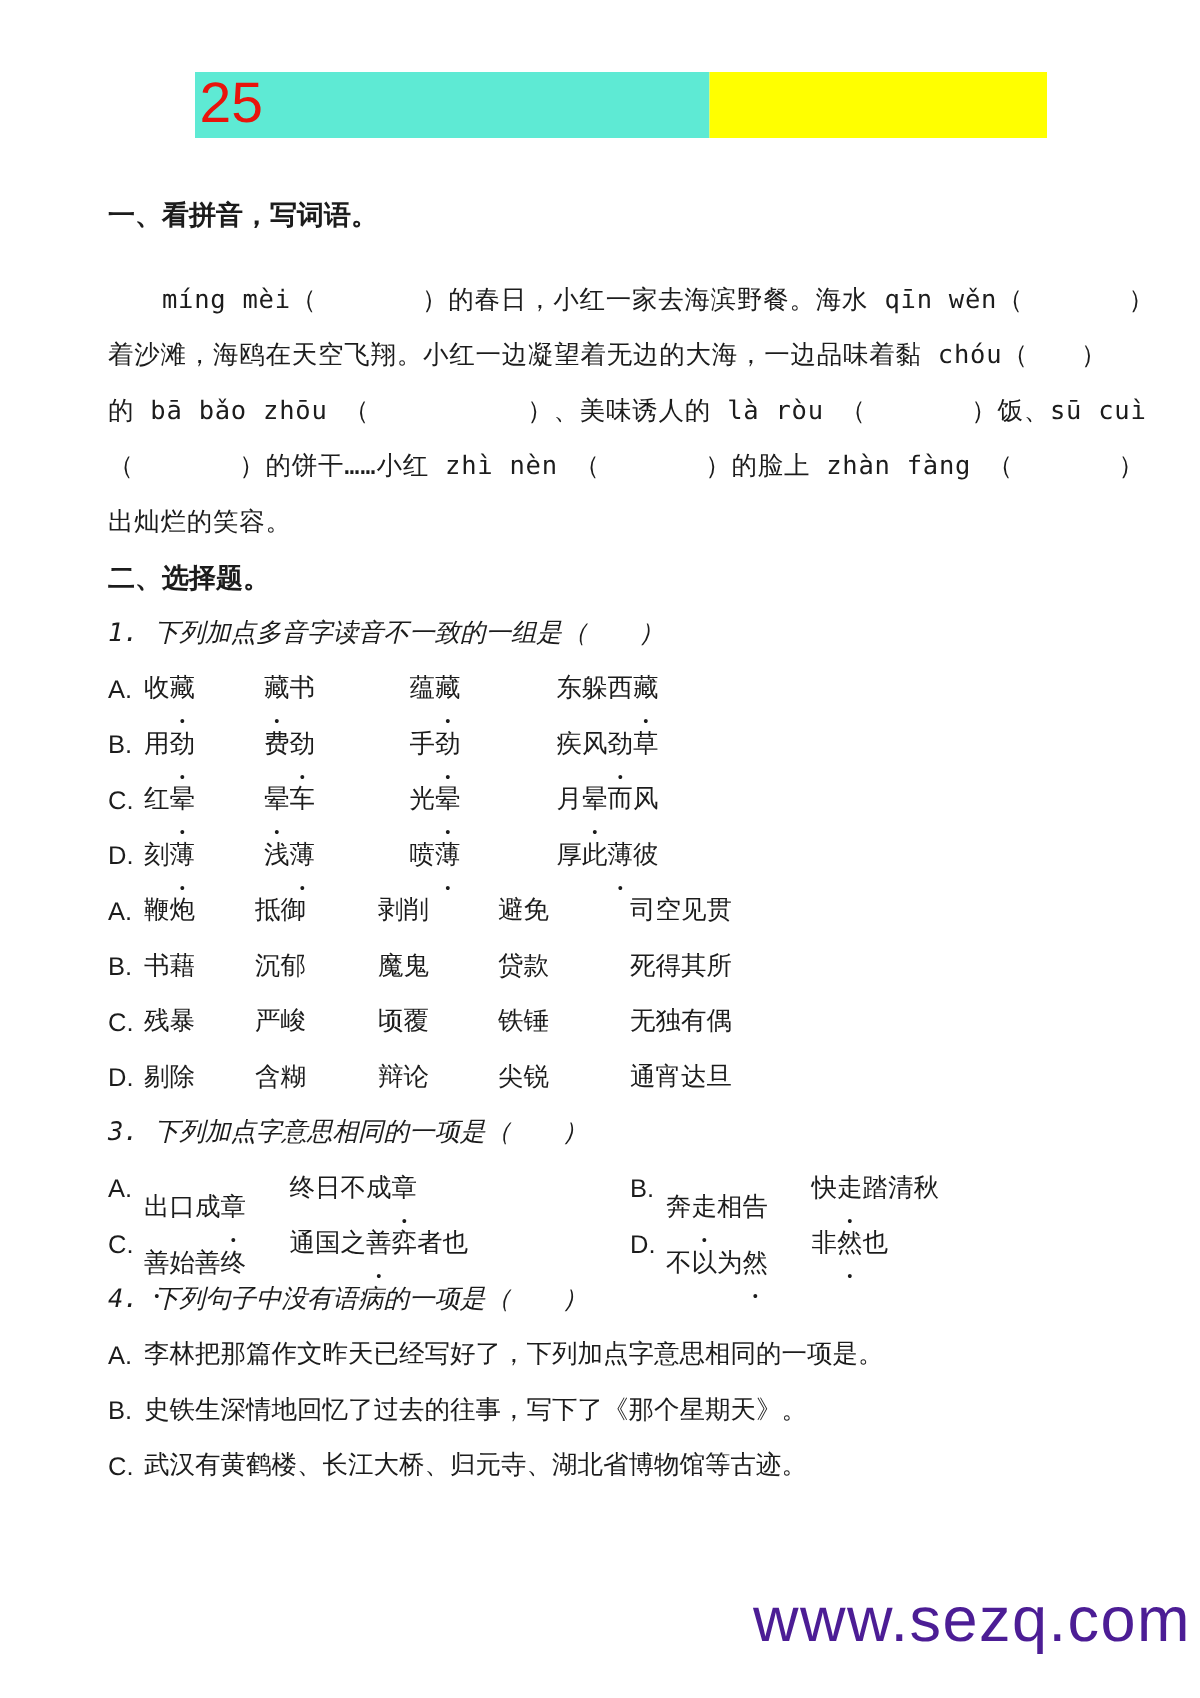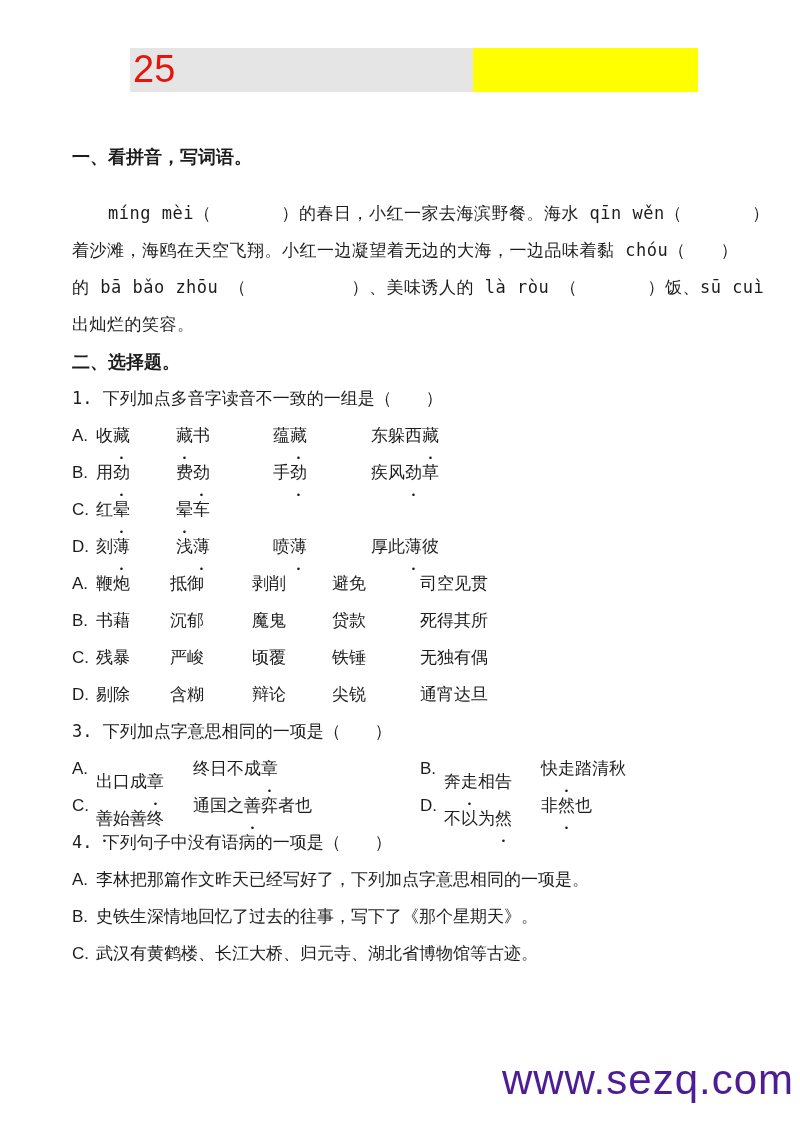--- a/index.html
+++ b/index.html
@@ -2,30 +2,30 @@
 <html><head>
 <meta charset="utf-8">
 <style>
   html,body{margin:0;padding:0;}
   body{
     width:800px;height:1132px;position:relative;background:#ffffff;
     font-family:"DejaVu Sans Mono","Liberation Serif",serif;
     color:#1c1c1c;overflow:hidden;
   }
   .header-bar{position:absolute;left:130px;top:48px;width:568px;height:44px;display:flex;}
-  .header-left{width:343px;height:100%;background:#e5e5e5;display:flex;align-items:center;}
+  .header-left{width:343px;height:100%;background:#5eead4;display:flex;align-items:center;}
   .header-num{font-family:"Liberation Sans",sans-serif;font-size:38px;line-height:1;color:#e8140c;padding-left:3px;margin-top:-2px;}
   .header-right{flex:1;height:100%;background:#ffff00;}
 
-  .content{position:absolute;left:72px;top:138px;width:658px;font-size:17px;}
+  .content{position:absolute;left:72px;top:125px;width:658px;font-size:17px;}
   .sec-title{font-weight:bold;font-size:18px;height:37px;line-height:37px;}
   .pline{height:37px;line-height:37px;white-space:nowrap;letter-spacing:0.5px;}
   .pline.indent{padding-left:36px;margin-top:20px;}
 
-  .stem{height:37px;line-height:37px;}
+  .stem{height:37px;line-height:37px;font-style:italic;}
   .orow{height:37px;line-height:37px;display:grid;white-space:nowrap;}
   .orow .olabel{font-family:"Liberation Sans",sans-serif;}
   .q1row{grid-template-columns:24px 80px 97px 98px auto;}
   .q2row{grid-template-columns:24px 74px 82px 80px 88px auto;}
   .q3row{grid-template-columns:348px auto;}
   .q3opt{display:flex;}
   .q3opt .olabel{width:24px;}
   .q3opt .phrase1{margin-right:29px;margin-top:13px;}
   .q4row{grid-template-columns:24px auto;}
 
@@ -46,20 +46,21 @@
   </div>
   <div class="header-right"></div>
 </div>
 
 <div class="content">
 
   <div class="sec-title">一、看拼音，写词语。</div>
   <div class="pline indent">míng mèi（　　　　）的春日，小红一家去海滨野餐。海水 qīn  wěn（　　　　）</div>
   <div class="pline">着沙滩，海鸥在天空飞翔。小红一边凝望着无边的大海，一边品味着黏 chóu（　　）</div>
   <div class="pline">的 bā bǎo zhōu （　　　　　　）、美味诱人的 là ròu （　　　　）饭、sū cuì</div>
+  <div class="pline">（　　　　）的饼干……小红 zhì nèn （　　　　）的脸上 zhàn fàng （　　　　）</div>
   <div class="pline">出灿烂的笑容。</div>
 
   <div class="sec-title">二、选择题。</div>
 
   <div class="stem">1. 下列加点多音字读音不一致的一组是（　　）</div>
   <div class="orow q1row">
     <span class="olabel">A.</span>
     <span>收<span class="dc">藏</span></span>
     <span><span class="dc">藏</span>书</span>
     <span>蕴<span class="dc">藏</span></span>
@@ -69,20 +70,22 @@
     <span class="olabel">B.</span>
     <span>用<span class="dc">劲</span></span>
     <span>费<span class="dc">劲</span></span>
     <span>手<span class="dc">劲</span></span>
     <span>疾风<span class="dc">劲</span>草</span>
   </div>
   <div class="orow q1row">
     <span class="olabel">C.</span>
     <span>红<span class="dc">晕</span></span>
     <span><span class="dc">晕</span>车</span>
+    <span>光<span class="dc">晕</span></span>
+    <span>月<span class="dc">晕</span>而风</span>
   </div>
   <div class="orow q1row">
     <span class="olabel">D.</span>
     <span>刻<span class="dc">薄</span></span>
     <span>浅<span class="dc">薄</span></span>
     <span>喷<span class="dc">薄</span></span>
     <span>厚此<span class="dc">薄</span>彼</span>
   </div>
 
   <div class="orow q2row">

